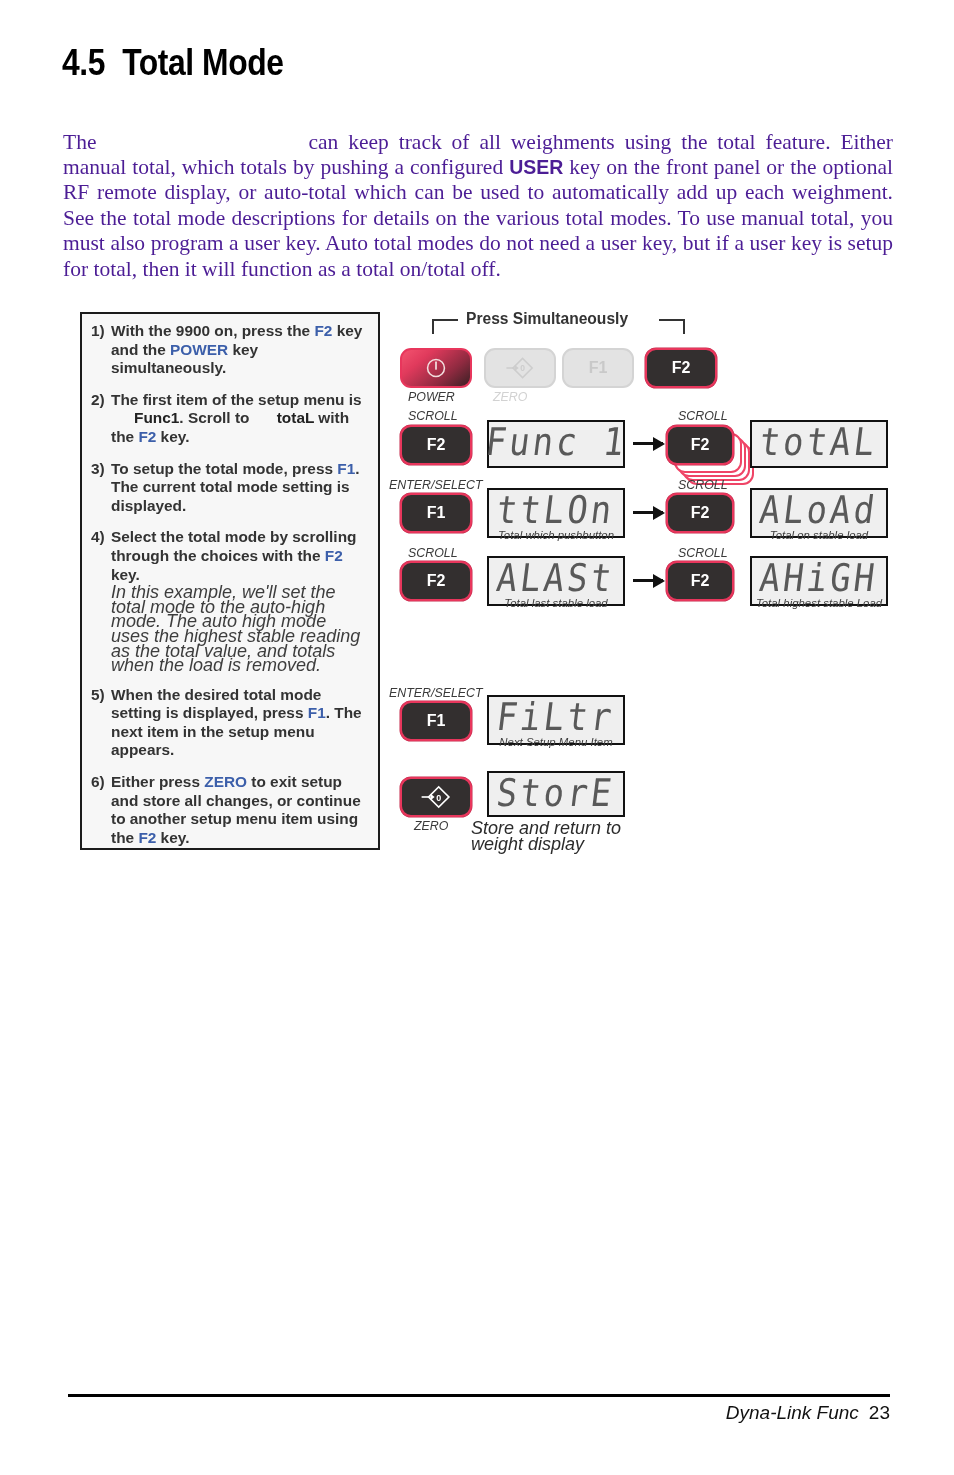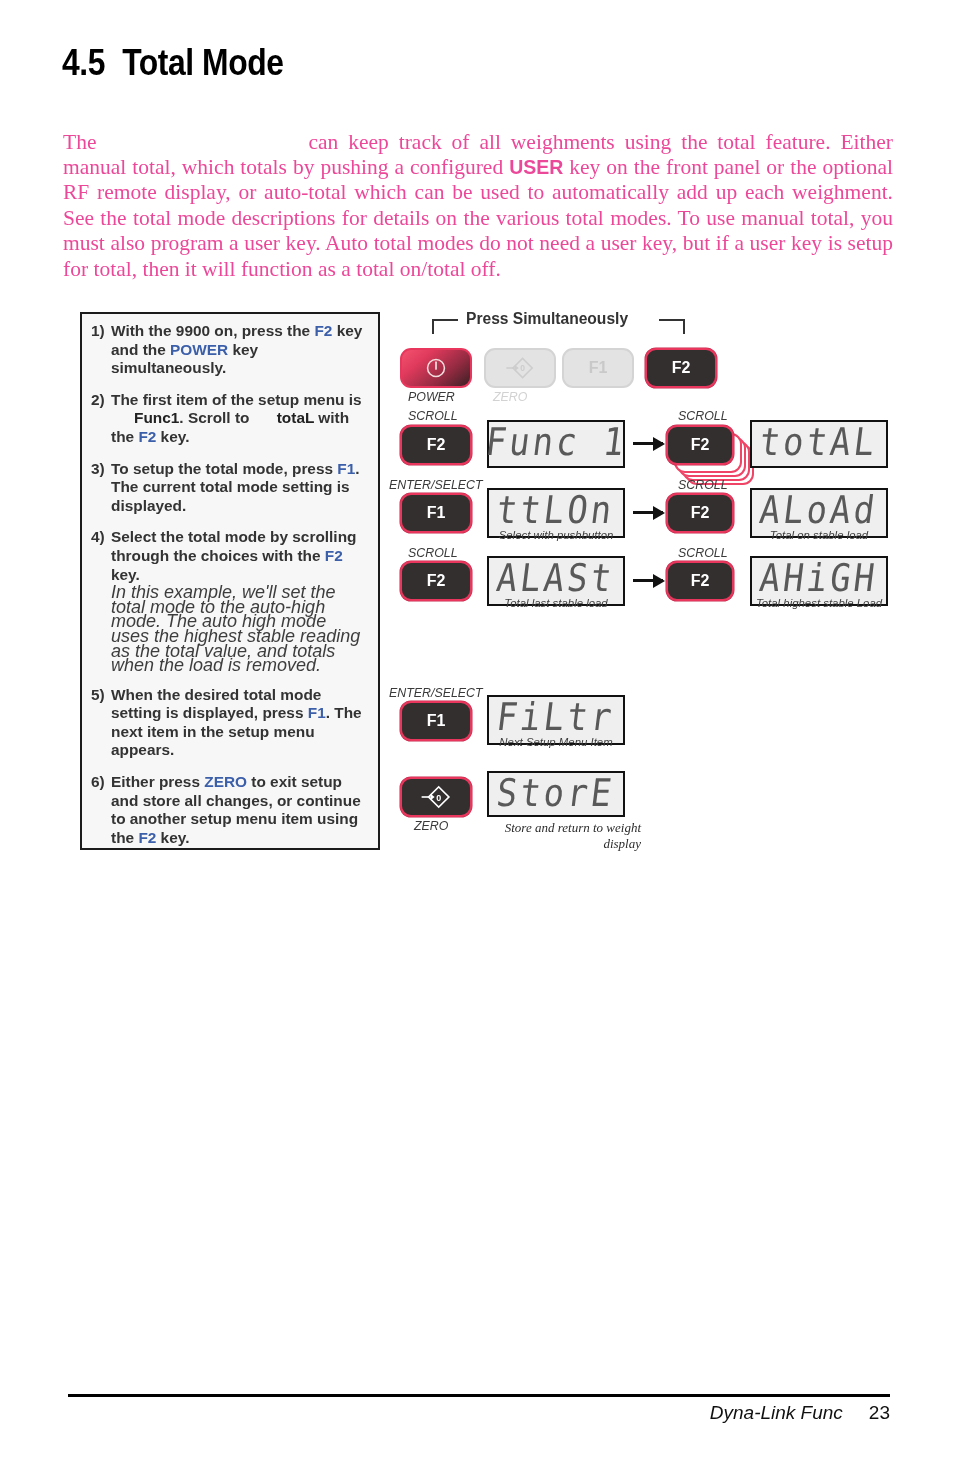--- a/index.html
+++ b/index.html
@@ -18,21 +18,21 @@
     font-weight:bold; font-size:37px; letter-spacing:-0.5px;
     color:#000; transform:scaleX(0.86); transform-origin:left center;
     white-space:nowrap;
   }
   .heading .num{margin-right:20px;}
 
   
   .body-para{
     position:absolute; left:63px; top:108px; width:830px;
     font-family:"Liberation Serif", serif;
-    font-size:21.5px; line-height:25.4px; color:#ec4899;
+    font-size:21.5px; line-height:25.4px; color:#4c1d95;
     text-align:justify; text-justify:inter-word;
   }
   .body-para .gap{display:inline-block;width:212px;}
   .body-para b{font-family:"Liberation Sans", sans-serif;font-weight:bold;font-size:19.5px;}
 
   
   .instr-box{
     position:absolute; left:80px; top:312px; width:300px; height:538px;
     border:2px solid #1b1b1b; background:#f7f7f7;
     font-family:"Liberation Sans", sans-serif;
@@ -117,35 +117,35 @@
   
   .arrow{position:absolute; height:3px; background:#111;}
   .arrow:after{
     content:""; position:absolute; right:-2px; top:-5.5px;
     border-left:12px solid #111;
     border-top:7px solid transparent; border-bottom:7px solid transparent;
   }
 
   
   .store-cap{
-    position:absolute; font-family:Liberation Serif, serif;
-    font-style:italic; font-size:13px; color:#2b2b2b;
-    text-align:right; line-height:16px; width:170px;
+    position:absolute; font-family:Liberation Sans, sans-serif;
+    font-style:italic; font-size:18px; color:#2b2b2b;
+    text-align:left; line-height:16px; width:170px;
   }
 
   
   .footer-rule{
     position:absolute; left:68px; top:1394px; width:822px; height:3px; background:#000;
   }
   .footer-txt{
     position:absolute; top:1402px; right:64px;
     font-family:"Liberation Sans", sans-serif; font-style:italic;
     font-size:19px; color:#111; white-space:nowrap;
   }
-  .footer-txt .pg{font-style:normal; margin-left:26px;}
+  .footer-txt .pg{font-style:normal; margin-left:10px;}
 </style>
 </head>
 <body>
 
 <div class="page">
 
   <div class="heading">
     <span class="num">4.5</span><span>Total Mode</span>
   </div>
 
@@ -226,21 +226,21 @@
     <div class="btn-lbl" style="left:678px;top:409px;">SCROLL</div>
     <div class="btn btn-dark" style="left:666px;top:425px;width:68px;height:40px;">F2</div>
     <div class="lcd" style="left:750px;top:420px;width:138px;height:48px;">
       <div class="seg">totAL</div>
     </div>
 
     <div class="btn-lbl" style="left:389px;top:478px;">ENTER/SELECT</div>
     <div class="btn btn-dark" style="left:400px;top:493px;width:72px;height:40px;">F1</div>
     <div class="lcd" style="left:487px;top:488px;width:138px;height:50px;">
       <div class="seg">ttLOn</div>
-      <div class="cap">Select with pushbutton</div>
+      <div class="cap">Total which pushbutton</div>
     </div>
     <div class="arrow" style="left:633px;top:511px;width:30px;"></div>
     <div class="btn-lbl" style="left:678px;top:478px;">SCROLL</div>
     <div class="btn btn-dark" style="left:666px;top:493px;width:68px;height:40px;">F2</div>
     <div class="lcd" style="left:750px;top:488px;width:138px;height:50px;">
       <div class="seg">ALoAd</div>
       <div class="cap">Total on stable load</div>
     </div>
 
     <div class="btn-lbl" style="left:408px;top:546px;">SCROLL</div>

